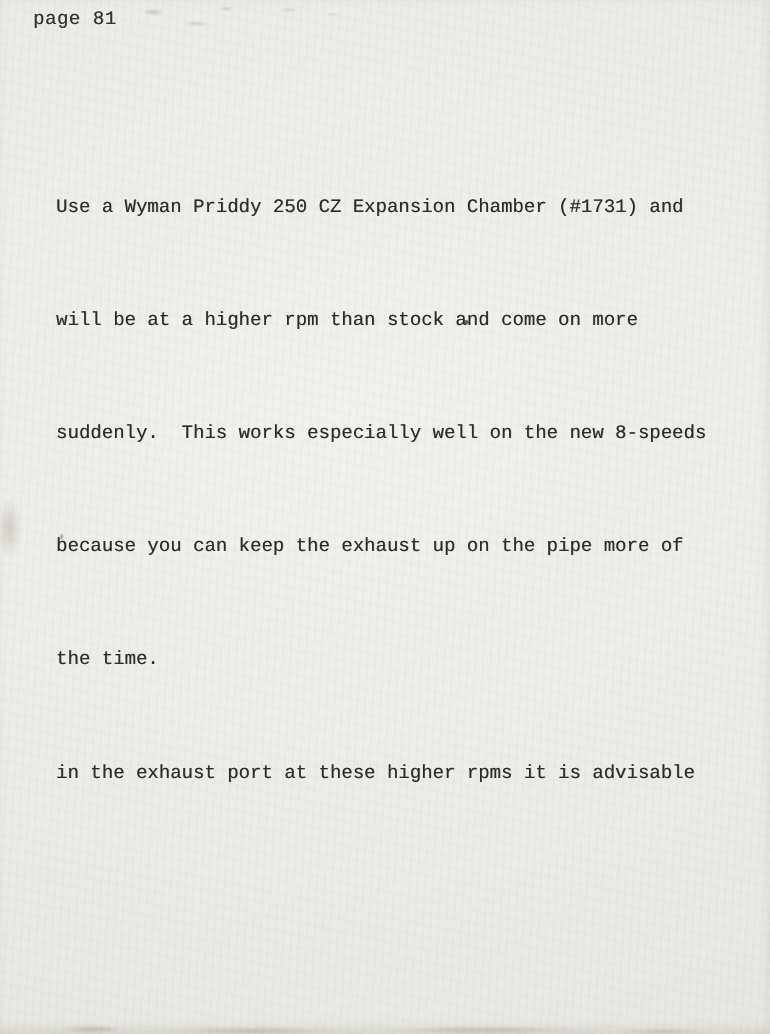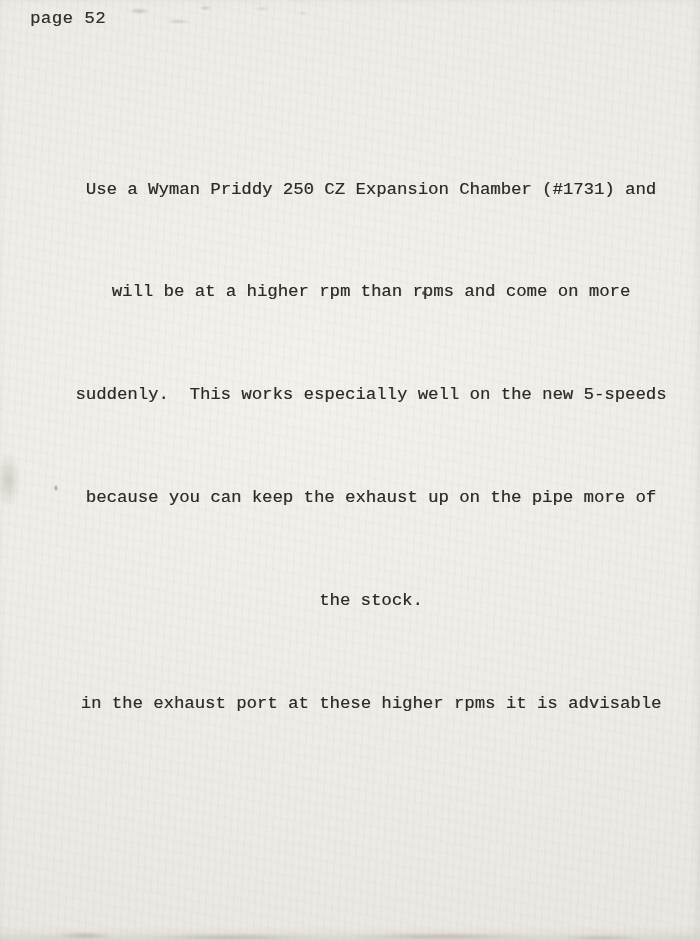--- a/index.html
+++ b/index.html
@@ -42,21 +42,21 @@
     position: absolute;
     left: 51px;
     top: 104px;
     width: 640px;
     font-size: 17.3px;
     line-height: 34.3px;
     white-space: pre;
     color: #2d2b27;
     text-shadow: 0.4px 0 0 rgba(45,43,39,0.5);
   }
-  .doc-line { height: 34.3px; text-align: center; }
+  .doc-line { height: 34.3px; }
   
   .artifact { position: absolute; pointer-events: none; }
   .smudge-top {
     left: 112px; top: 2px; width: 110px; height: 30px;
     background:
       radial-gradient(ellipse 14px 5px at 25% 30%, rgba(120,114,104,0.30), rgba(120,114,104,0) 70%),
       radial-gradient(ellipse 18px 4px at 60% 65%, rgba(120,114,104,0.22), rgba(120,114,104,0) 70%),
       radial-gradient(ellipse 10px 4px at 85% 20%, rgba(120,114,104,0.26), rgba(120,114,104,0) 70%);
     filter: blur(0.4px);
   }
@@ -93,31 +93,31 @@
       radial-gradient(ellipse 50px 4px at 86% 85%, rgba(140,135,124,0.38), rgba(140,135,124,0) 75%);
     filter: blur(1px);
   }
 </style>
 </head>
 <body>
 
 <div class="page">
   <div class="grain artifact"></div>
 
-  <div class="page-number">page 52</div>
+  <div class="page-number">page 81</div>
 
   <div class="artifact smudge-top"></div>
   <div class="artifact smudge-top2"></div>
 
   <div class="doc-body">
     <div class="doc-line">Use a Wyman Priddy 250 CZ Expansion Chamber (#1731) and</div>
-    <div class="doc-line">will be at a higher rpm than rpms and come on more</div>
-    <div class="doc-line">suddenly.  This works especially well on the new 5-speeds</div>
+    <div class="doc-line">will be at a higher rpm than stock and come on more</div>
+    <div class="doc-line">suddenly.  This works especially well on the new 8-speeds</div>
     <div class="doc-line">because you can keep the exhaust up on the pipe more of</div>
-    <div class="doc-line">the stock.</div>
+    <div class="doc-line">the time.</div>
     <div class="doc-line">in the exhaust port at these higher rpms it is advisable</div>
     
     
     
     
     
     
     
     
     

